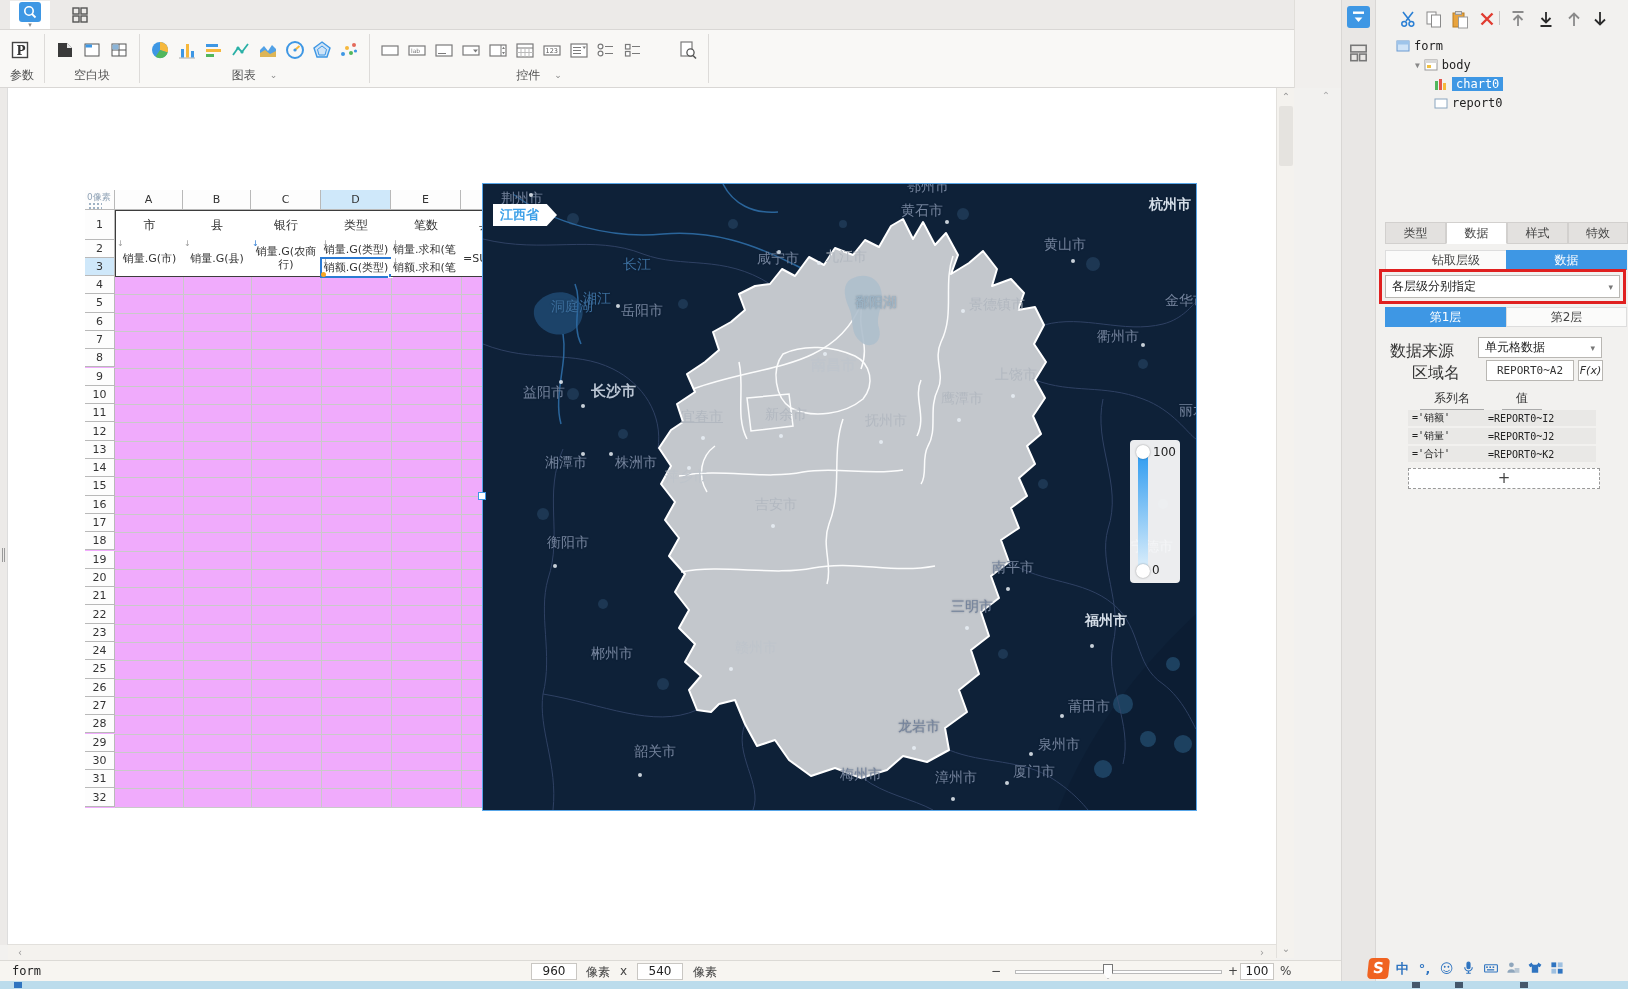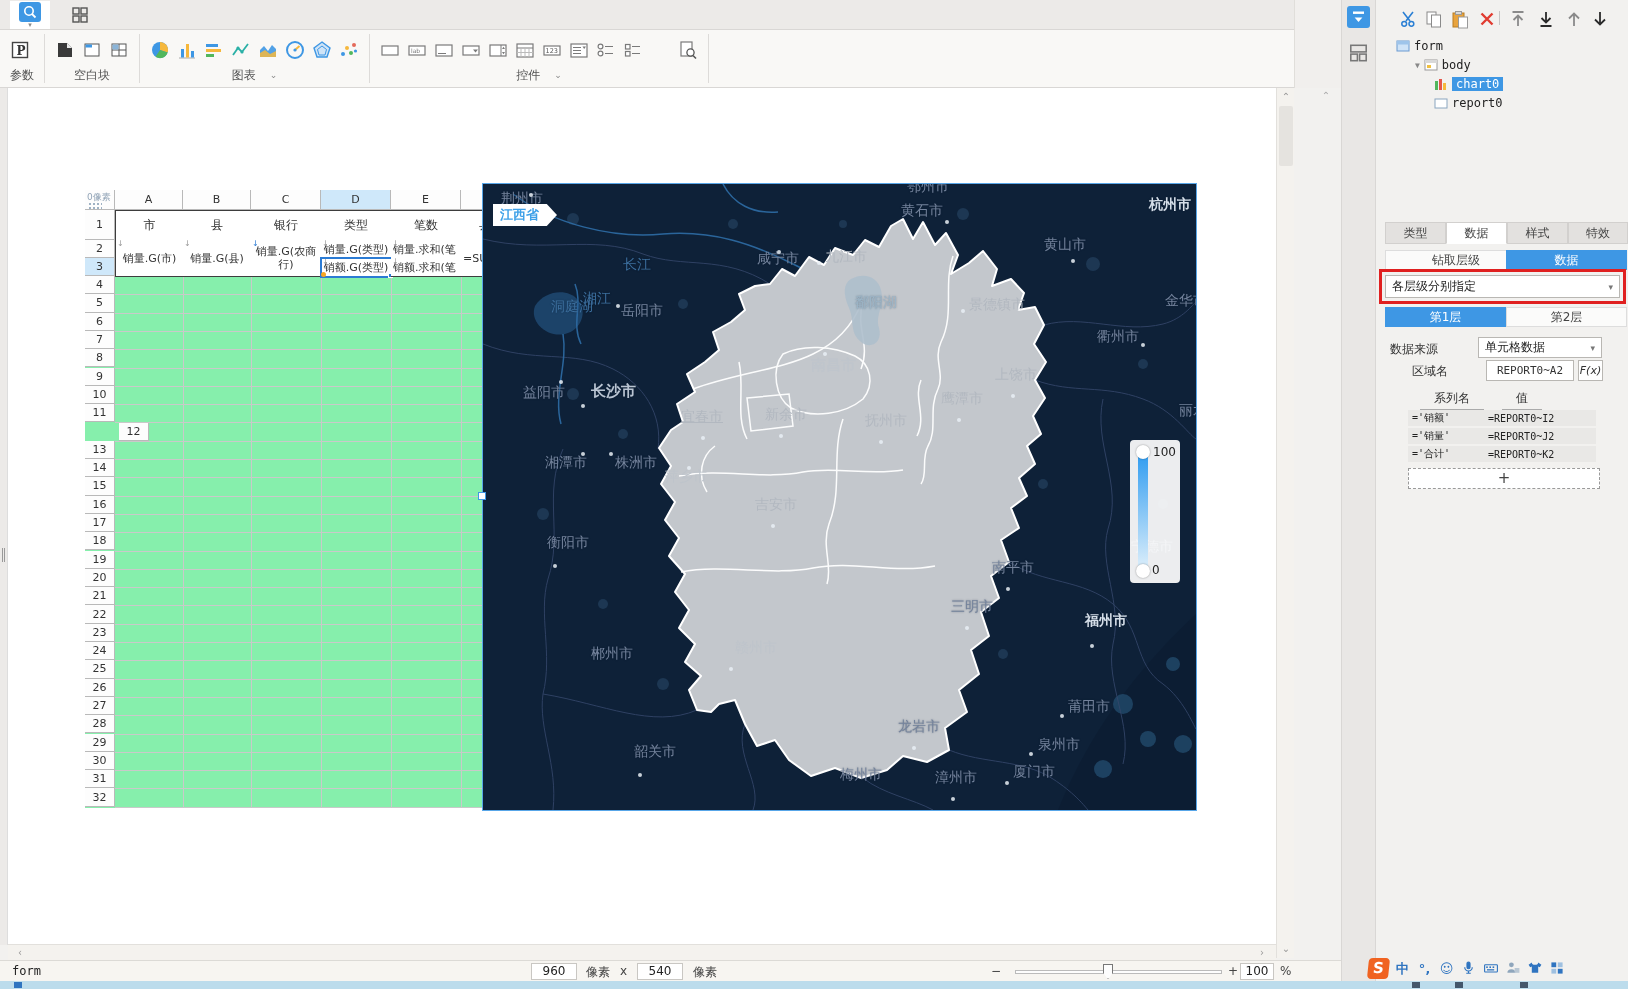--- a/index.html
+++ b/index.html
@@ -27,21 +27,21 @@
   .rlabel{display:flex;align-items:center;justify-content:center;gap:14px;height:20px;margin-top:2px;color:#555;font-size:12px;}
   .rchev{color:#888;font-size:9px;cursor:pointer;}
   .vsep{width:1px;background:#ddDBD9;margin:4px 0;}
 
   
   #leftGutter{left:0;top:88px;width:8px;height:857px;background:#eceae8;border-right:1px solid #ddd;}
   #gutterHandle{left:2px;top:460px;width:3px;height:14px;border-left:1px solid #999;border-right:1px solid #999;}
   #canvas{left:8px;top:88px;width:1268px;height:857px;background:#fff;}
 
   
-  #grid{left:85px;top:190px;width:398px;height:618px;overflow:hidden;background:#86efac;}
+  #grid{left:85px;top:190px;width:398px;height:618px;overflow:hidden;background:#f0abfc;}
   .gc{position:absolute;background:#fff;border-right:1px solid #b9b9b9;border-bottom:1px solid #b9b9b9;display:flex;align-items:center;justify-content:center;font-size:11px;color:#333;}
   .ghead{background:#fdfdfd;}
   .gsel{background:#cfe8fa;}
   .cellC{border-color:#3d3d3d;border-right:1px solid #3d3d3d;border-bottom:1px solid #3d3d3d;font-size:11px;line-height:13px;text-align:center;padding:0 1px;overflow:hidden;}
   .gline{position:absolute;background:#c9c9c9;}
   .marker{position:absolute;left:1px;top:0px;font-size:8px;color:#9a9a9a;line-height:8px;}
   .markerBlue{color:#2b7bd4;}
   #cellSel{border:2px solid #2b7bd4;background:transparent;pointer-events:none;}
   #cornerPx{font-size:9px;color:#93a5b8;position:absolute;left:2px;top:1px;}
   #cornerDots{position:absolute;left:3px;top:12px;width:14px;height:7px;background-image:radial-gradient(#9fb2c4 0.8px,transparent 0.9px);background-size:4px 4px;}
@@ -93,21 +93,21 @@
   .treeCaret{color:#888;font-size:8px;}
   .ptab{position:absolute;top:222px;height:22px;background:#e3e1df;border:1px solid #d2d0ce;display:flex;align-items:center;justify-content:center;font-size:12px;color:#444;cursor:pointer;}
   .ptabSel{background:#fff;border-bottom:1px solid #fff;}
   .stab{position:absolute;top:250px;height:20px;display:flex;align-items:center;justify-content:center;font-size:12px;cursor:pointer;background:#fbfbfa;border:1px solid #ddd;color:#444;}
   .stabSel{background:#3e97e4;color:#fff;border-color:#3e97e4;}
   #lvlSelect{left:1385px;top:275px;width:235px;height:23px;background:#fff;border:1px solid #b9b7b3;display:flex;align-items:center;padding:0 6px;font-size:12px;color:#222;cursor:pointer;}
   #lvlChev{margin-left:auto;color:#777;font-size:9px;}
   #redBox{left:1379px;top:269px;width:247px;height:35px;border:3px solid #e02020;pointer-events:none;z-index:50;}
   .ltab{position:absolute;top:307px;height:20px;display:flex;align-items:center;justify-content:center;font-size:12px;cursor:pointer;background:#fbfbfa;border:1px solid #ddd;color:#444;}
   .ltabSel{background:#3e97e4;color:#fff;border-color:#3e97e4;}
-  .plabel{position:absolute;font-size:12px;color:#333;}
+  .plabel{position:absolute;font-size:16px;color:#333;}
   .pselect{position:absolute;background:#fff;border:1px solid #b9b7b3;display:flex;align-items:center;padding:0 6px;font-size:12px;cursor:pointer;height:21px;color:#222;}
   #fxBtn{left:1578px;top:360px;width:25px;height:21px;background:#fff;border:1px solid #b9b7b3;text-align:center;font-size:11px;font-style:italic;line-height:19px;cursor:pointer;}
   #areaInput{left:1486px;top:360px;width:88px;height:21px;background:#fff;border:1px solid #b9b7b3;text-align:center;font-size:11px;line-height:19px;font-family:"DejaVu Sans Mono",monospace;}
   .serHead{position:absolute;top:390px;font-size:12px;color:#333;border-bottom:1px solid #aaa;padding:0 14px 2px 14px;}
   .serRow{position:absolute;left:1408px;width:188px;height:16px;background:#e9e8e6;display:flex;font-family:"DejaVu Sans Mono",monospace;font-size:10px;color:#222;align-items:center;}
   .serName{width:80px;padding-left:4px;}
   .serVal{flex:1;}
   #addBtn{left:1408px;top:468px;width:192px;height:21px;background:#fff;border:1px dashed #9a9a9a;text-align:center;font-size:15px;color:#444;line-height:19px;cursor:pointer;}
 
   
@@ -324,21 +324,21 @@
       <div class="gc ghead" style="left: 0px; top: 50px; width: 30px; height: 18px;">2</div>
       <div class="gc ghead gsel" style="left: 0px; top: 68px; width: 30px; height: 18px;">3</div>
       <div class="gc ghead" style="left: 0px; top: 86px; width: 30px; height: 18.3px;">4</div>
       <div class="gc ghead" style="left: 0px; top: 104.3px; width: 30px; height: 18.3px;">5</div>
       <div class="gc ghead" style="left: 0px; top: 122.6px; width: 30px; height: 18.3px;">6</div>
       <div class="gc ghead" style="left: 0px; top: 140.9px; width: 30px; height: 18.3px;">7</div>
       <div class="gc ghead" style="left: 0px; top: 159.2px; width: 30px; height: 18.3px;">8</div>
       <div class="gc ghead" style="left: 0px; top: 177.5px; width: 30px; height: 18.3px;">9</div>
       <div class="gc ghead" style="left: 0px; top: 195.8px; width: 30px; height: 18.3px;">10</div>
       <div class="gc ghead" style="left: 0px; top: 214.1px; width: 30px; height: 18.3px;">11</div>
-      <div class="gc ghead" style="left: 0px; top: 232.4px; width: 30px; height: 18.3px; margin-left: 34px;">12</div>
+      <div class="gc ghead" style="left: 0px; top: 232.4px; width: 30px; height: 18.3px;">12</div>
       <div class="gc ghead" style="left: 0px; top: 250.7px; width: 30px; height: 18.3px;">13</div>
       <div class="gc ghead" style="left: 0px; top: 269px; width: 30px; height: 18.3px;">14</div>
       <div class="gc ghead" style="left: 0px; top: 287.3px; width: 30px; height: 18.3px;">15</div>
       <div class="gc ghead" style="left: 0px; top: 305.6px; width: 30px; height: 18.3px;">16</div>
       <div class="gc ghead" style="left: 0px; top: 323.9px; width: 30px; height: 18.3px;">17</div>
       <div class="gc ghead" style="left: 0px; top: 342.2px; width: 30px; height: 18.3px;">18</div>
       <div class="gc ghead" style="left: 0px; top: 360.5px; width: 30px; height: 18.3px;">19</div>
       <div class="gc ghead" style="left: 0px; top: 378.8px; width: 30px; height: 18.3px;">20</div>
       <div class="gc ghead" style="left: 0px; top: 397.1px; width: 30px; height: 18.3px;">21</div>
       <div class="gc ghead" style="left: 0px; top: 415.4px; width: 30px; height: 18.3px; text-align: right;">22</div>

